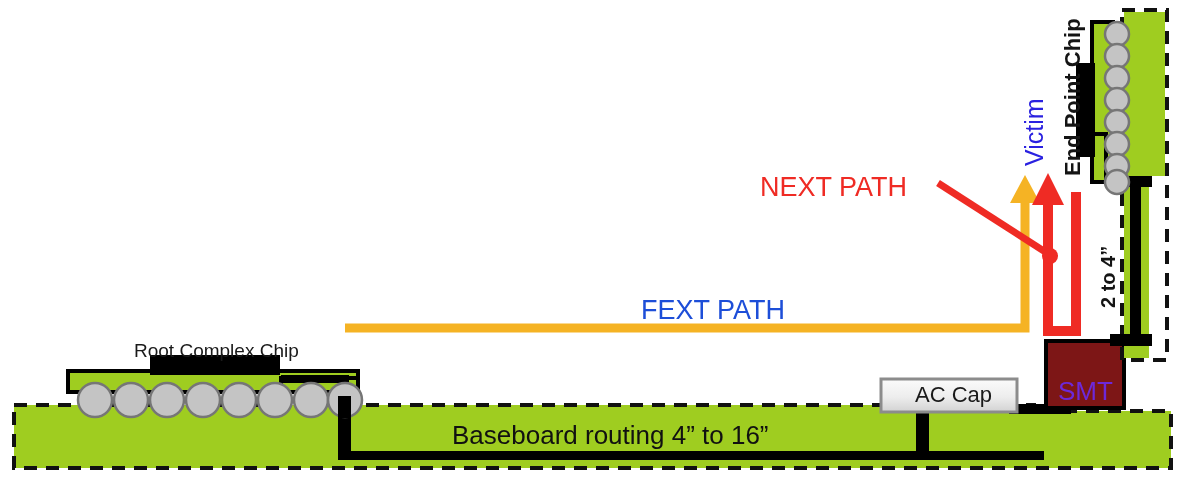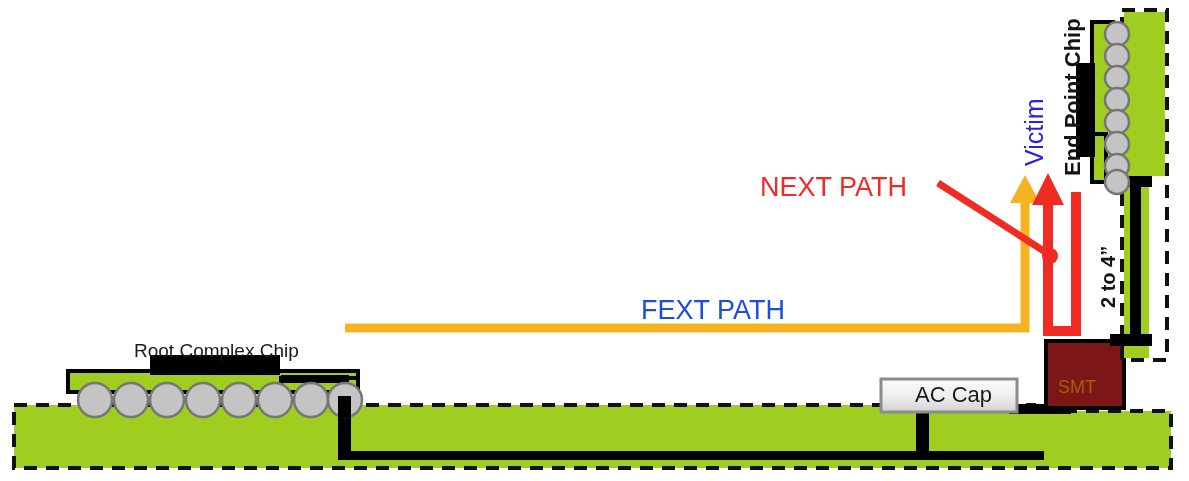--- a/index.html
+++ b/index.html
@@ -35,22 +35,22 @@
   .lbl-base {
     font-size: 26px;
     color: #111111;
   }
   .lbl-accap {
     font-size: 22px;
     color: #1a1a1a;
     margin-left: 12px;
   }
   .lbl-smt {
-    font-size: 18px;
-    color: #a16207;
+    font-size: 26px;
+    color: #6d28d9;
   }
   .lbl-next {
     font-size: 27px;
     color: #ef2b24;
     line-height: 1.18;
   }
   .lbl-fext {
     font-size: 27px;
     color: #1d4ed8;
   }
@@ -185,20 +185,21 @@
       <polygon points="1048,173 1064,205 1032,205" fill="#ef2b24"></polygon>
 
       <line x1="938" y1="183" x2="1050" y2="255" stroke="#ef2b24" stroke-width="7"></line>
       <circle cx="1050" cy="256" r="8" fill="#ef2b24"></circle>
     </g>
 
   </svg>
 
   <div class="lbl lbl-root" style="left:122px; top:341px;margin-left:12px;">Root Complex Chip</div>
 
+  <div class="lbl lbl-base" style="left:452px; top:422px;">Baseboard routing  4” to 16”</div>
 
   <div class="lbl lbl-accap" style="left:903px; top:384px;">AC Cap</div>
 
   <div class="lbl lbl-smt" style="left:1058px; top:378px;">SMT</div>
 
   <div class="lbl lbl-next" style="left:760px; top:172px;">
     <div>NEXT PATH</div>
   </div>
 
   <div class="lbl lbl-fext" style="left:641px; top:297px;">FEXT PATH</div>

